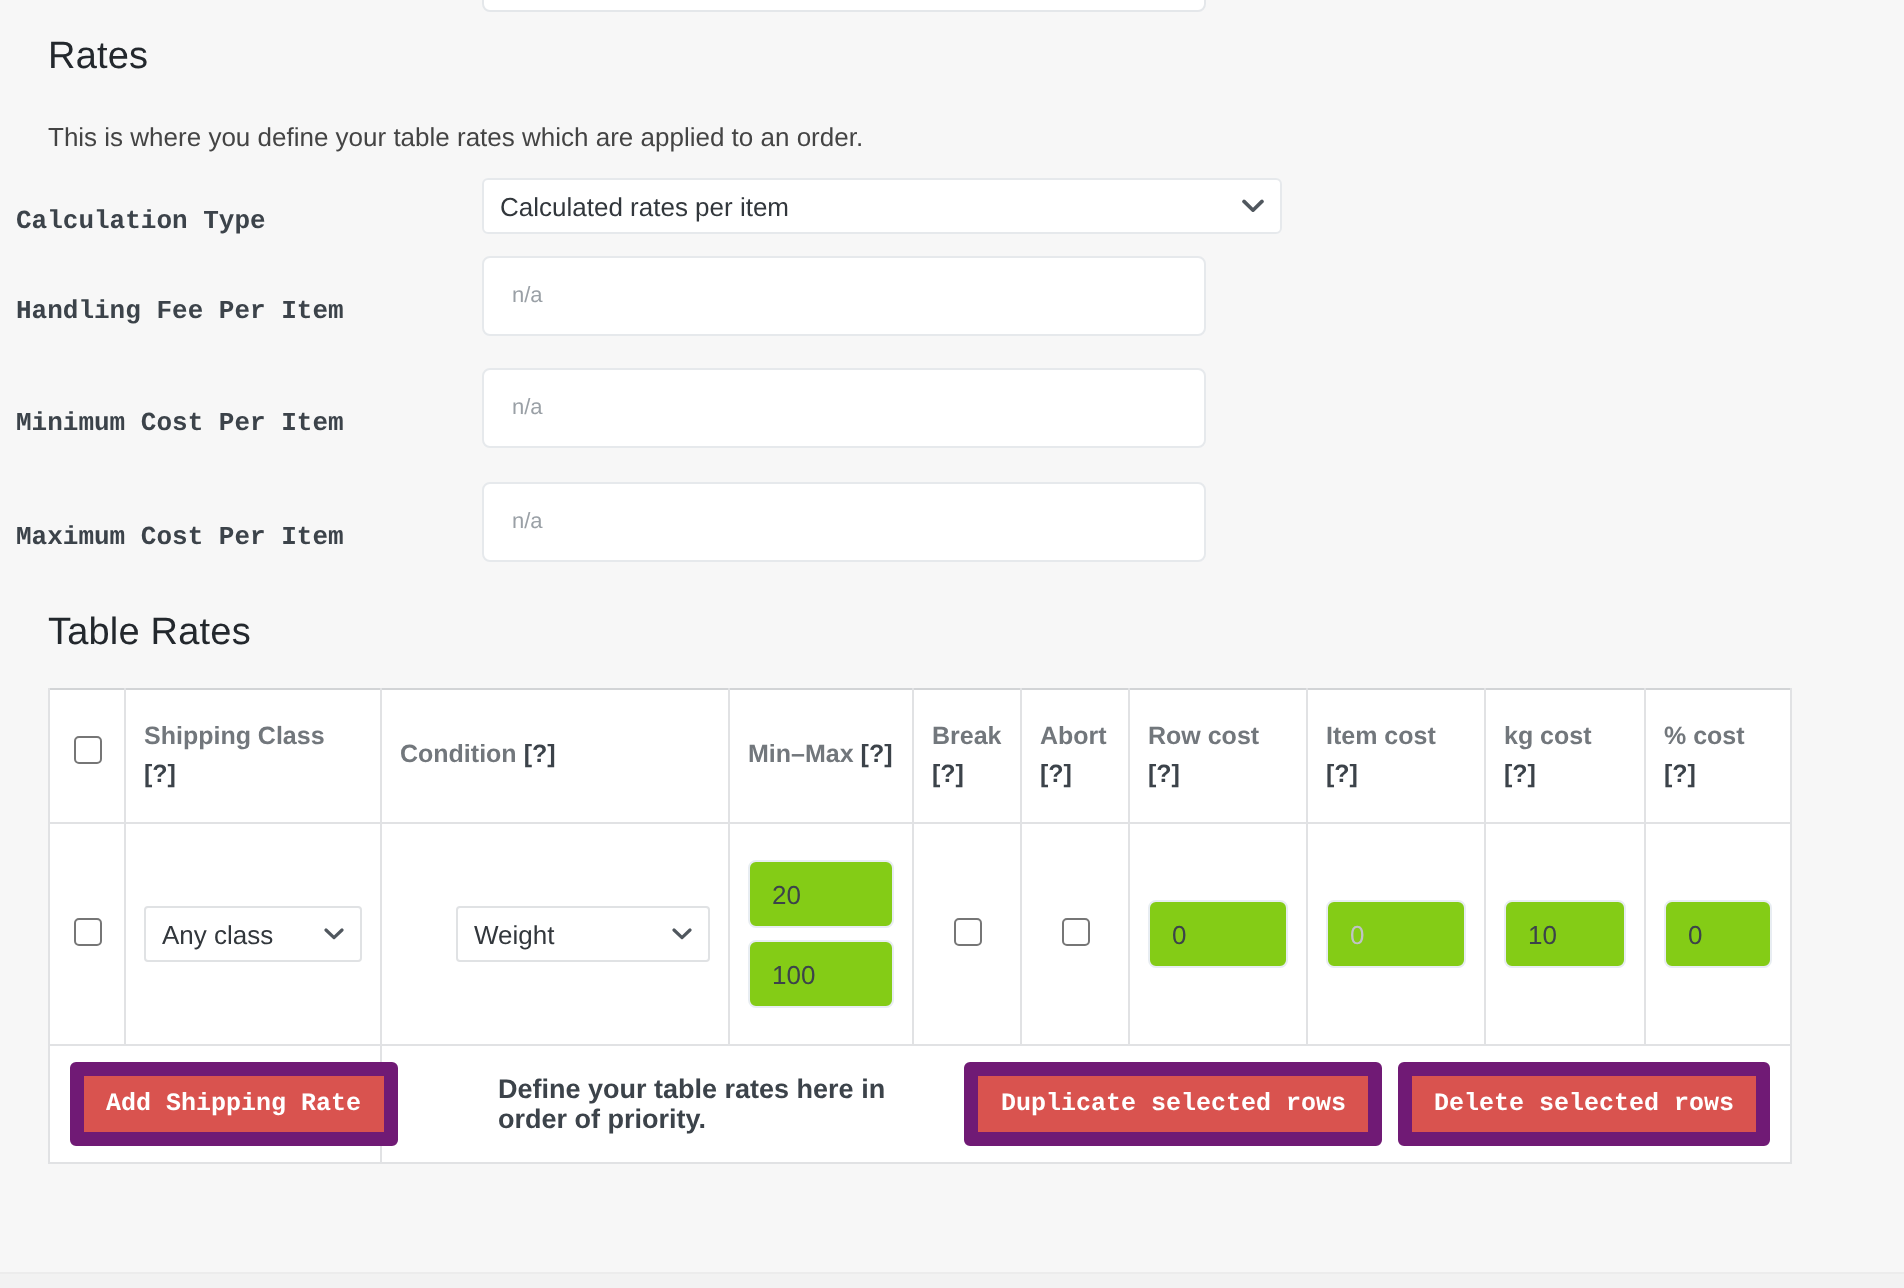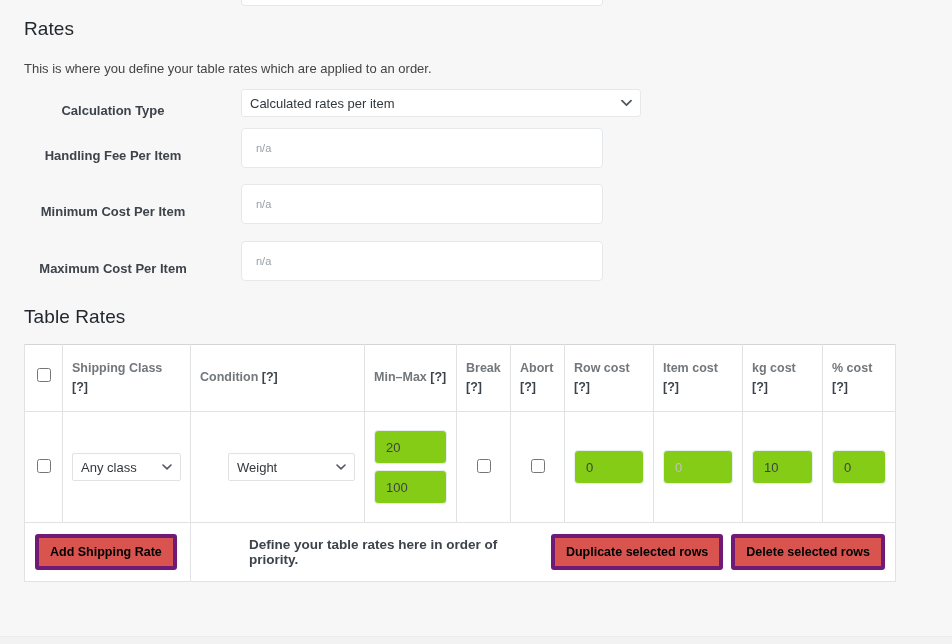--- a/index.html
+++ b/index.html
@@ -58,25 +58,26 @@
   .form-row {
     position: absolute;
     left: 0;
     width: 620px;
     height: 0;
   }
   .form-label {
     position: absolute;
     right: 0;
     width: 210px;
-    text-align: center;
+    text-align: left;
     font-weight: bold;
     font-size: 13px;
     color: #3c434a;
     left: 8px;
+    font-family: Liberation Mono, monospace;
   }
   .form-control-wrap {
     position: absolute;
     left: 241px;
   }
   .text-input {
     width: 362px;
     height: 40px;
     box-sizing: border-box;
     border: 1px solid #e6e9ec;
@@ -211,24 +212,24 @@
   .tfoot-note {
     font-weight: bold;
     font-size: 13.5px;
     color: #3c434a;
     margin-right: 4px;
     padding-left: 48px;
   }
 
   .btn-red {
     background: #d9534f;
-    border: 4px solid #701a75;
+    border: 7px solid #701a75;
     border-radius: 3px;
-    color: #000000;
-    font-family: Liberation Sans, sans-serif;
+    color: #ffffff;
+    font-family: Liberation Mono, monospace;
     font-size: 12.5px;
     font-weight: bold;
     padding: 8px 11px;
     cursor: pointer;
     line-height: 1;
     white-space: nowrap;
   }
   .btn-update {
     position: absolute;
     left: 24px;

